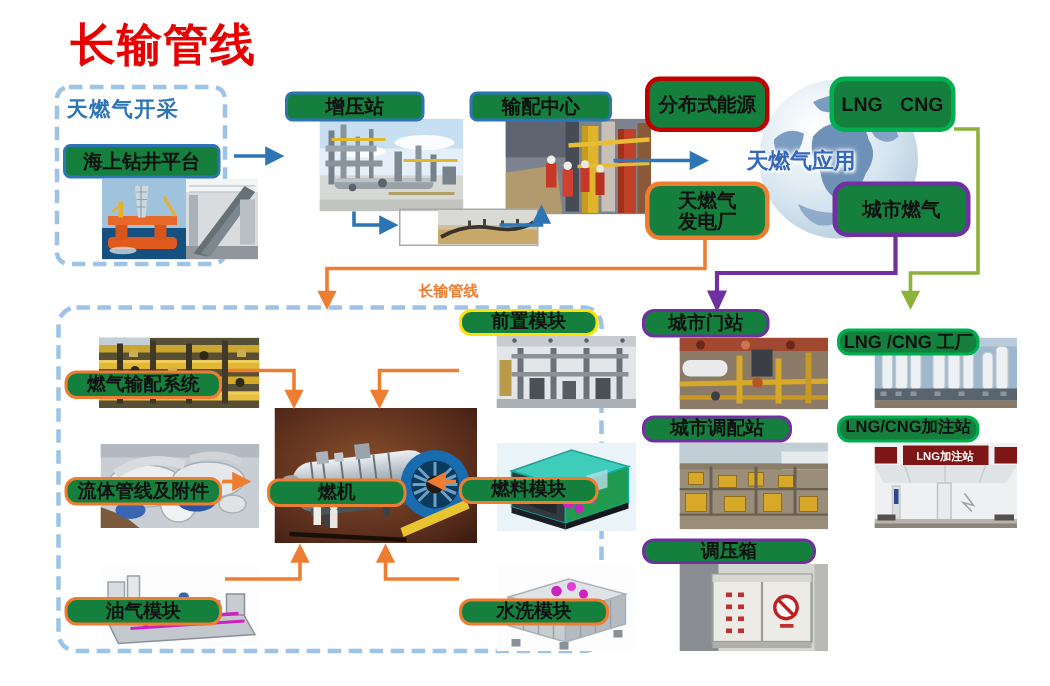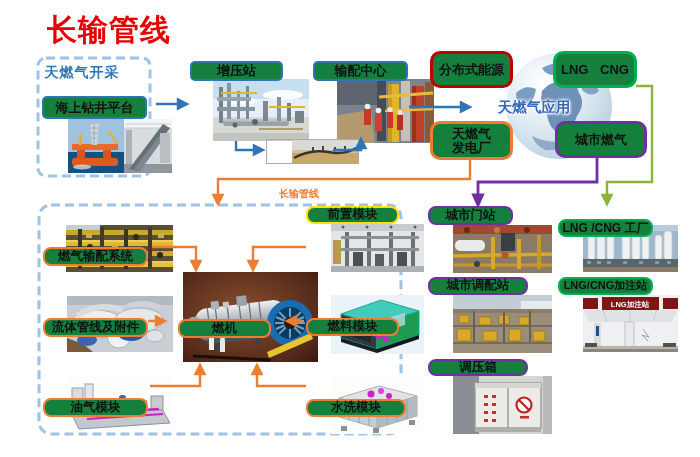--- a/index.html
+++ b/index.html
@@ -523,21 +523,21 @@
 <div class="lb orange" style="left:306px;top:358px;width:100px;height:18px;">
     <span>水洗模块</span>
   </div>
 
 <div class="lb purple" style="left:428px;top:206px;width:85px;height:19px;">
     <span>城市门站</span>
   </div>
 <div class="lb purple" style="left:428px;top:277px;width:100px;height:18px;">
     <span>城市调配站</span>
   </div>
-<div class="lb purple" style="left:428px;top:359px;width:100px;height:17px;">
+<div class="lb purple" style="left:428px;top:359px;width:116px;height:17px;">
     <span>调压箱</span>
   </div>
 
 <div class="lb green" style="left:558px;top:219px;width:95px;height:18px;">
     <span>LNG /CNG 工厂</span>
   </div>
 <div class="lb green" style="left:558px;top:277px;width:95px;height:18px;font-size:11px;">
     <span>LNG/CNG加注站</span>
   </div>
 

